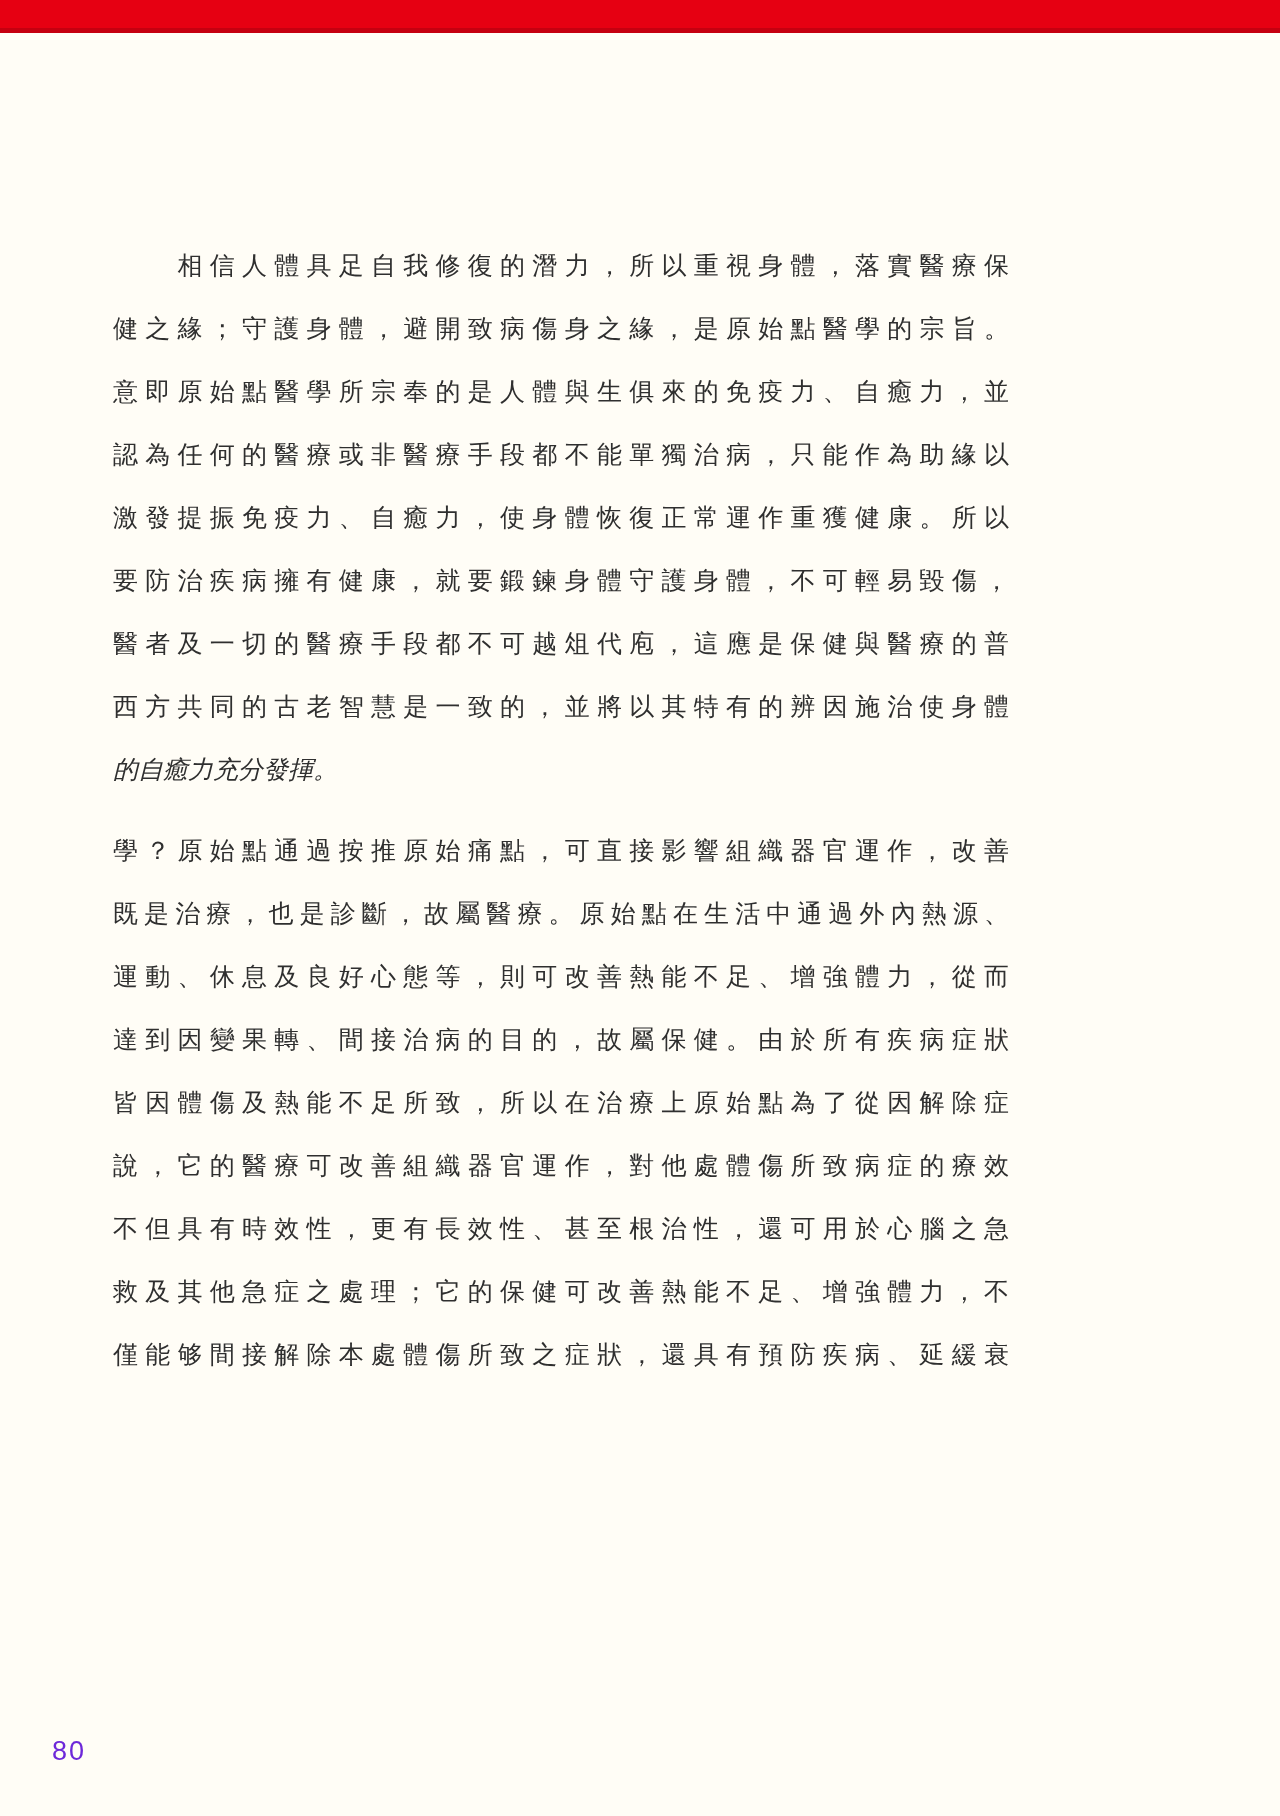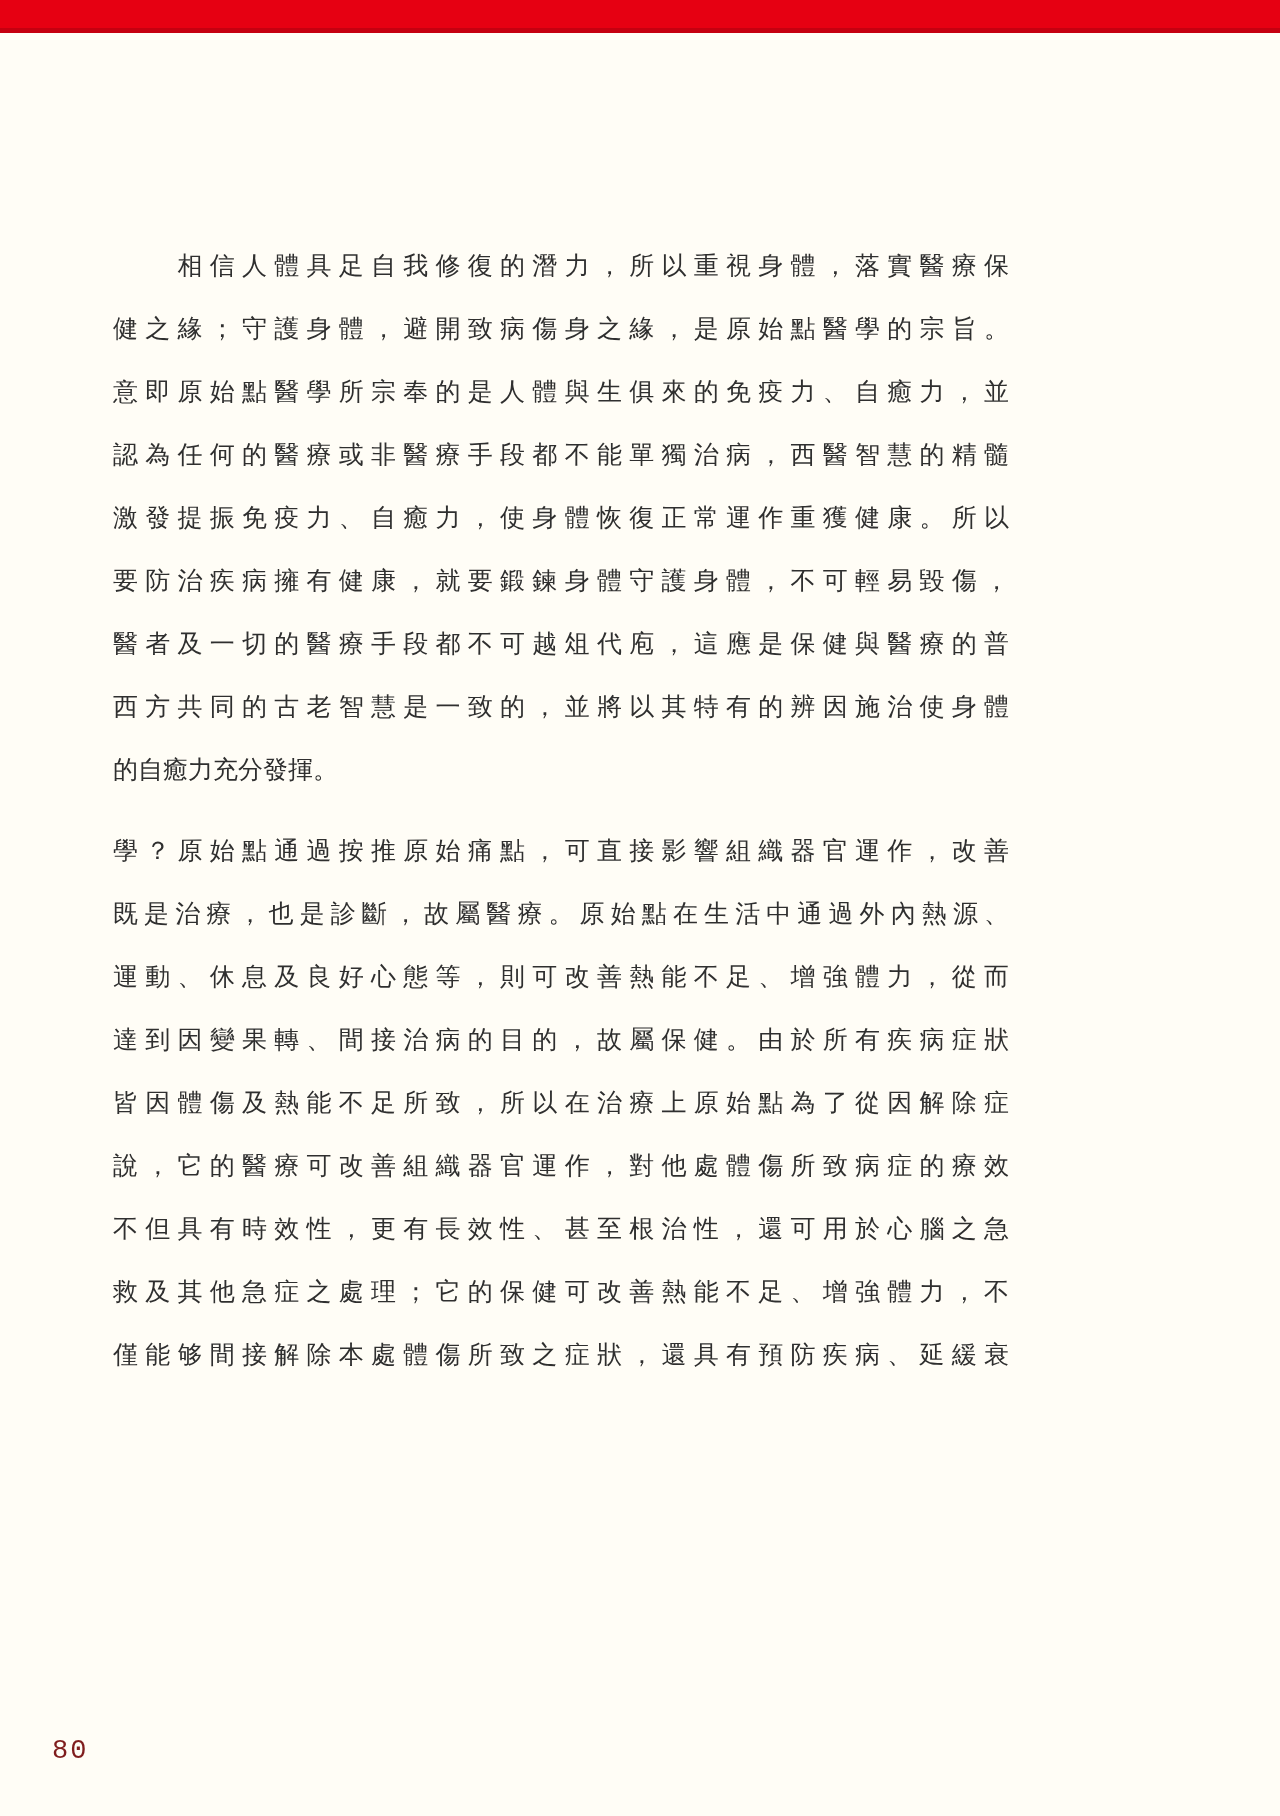--- a/index.html
+++ b/index.html
@@ -34,42 +34,43 @@
     line-height: 63px;
     height: 63px;
     color: #2f2f2f;
     text-align: justify;
     text-align-last: justify;
     text-justify: inter-character;
     white-space: nowrap;
   }
   .line.short {
     text-align-last: left;
+    font-style: italic;
   }
   .page-number {
     position: absolute;
     left: 52px;
     top: 1736px;
     font-size: 27px;
     letter-spacing: 2px;
-    color: #7f1d1d;
-    font-family: Liberation Mono, monospace;
+    color: #6d28d9;
+    font-family: Liberation Sans, sans-serif;
   }
 </style>
 </head>
 <body style="background: rgb(255, 253, 246);">
 
 <div class="top-bar" style="background: rgb(230, 0, 18); border-bottom-color: rgb(197, 0, 16);"></div>
 
 <div class="text-content">
     <div class="para">
       <div class="line">　　相信人體具足自我修復的潛力，所以重視身體，落實醫療保</div>
       <div class="line">健之緣；守護身體，避開致病傷身之緣，是原始點醫學的宗旨。</div>
       <div class="line">意即原始點醫學所宗奉的是人體與生俱來的免疫力、自癒力，並</div>
-      <div class="line">認為任何的醫療或非醫療手段都不能單獨治病，西醫智慧的精髓</div>
+      <div class="line">認為任何的醫療或非醫療手段都不能單獨治病，只能作為助緣以</div>
       <div class="line">激發提振免疫力、自癒力，使身體恢復正常運作重獲健康。所以</div>
       <div class="line">要防治疾病擁有健康，就要鍛鍊身體守護身體，不可輕易毀傷，</div>
       <div class="line">醫者及一切的醫療手段都不可越俎代庖，這應是保健與醫療的普</div>
       <div class="line">西方共同的古老智慧是一致的，並將以其特有的辨因施治使身體</div>
       <div class="line short">的自癒力充分發揮。</div>
     </div>
     <div class="para para-gap">
       <div class="line">學？原始點通過按推原始痛點，可直接影響組織器官運作，改善</div>
       <div class="line">既是治療，也是診斷，故屬醫療。原始點在生活中通過外內熱源、</div>
       <div class="line">運動、休息及良好心態等，則可改善熱能不足、增強體力，從而</div>

